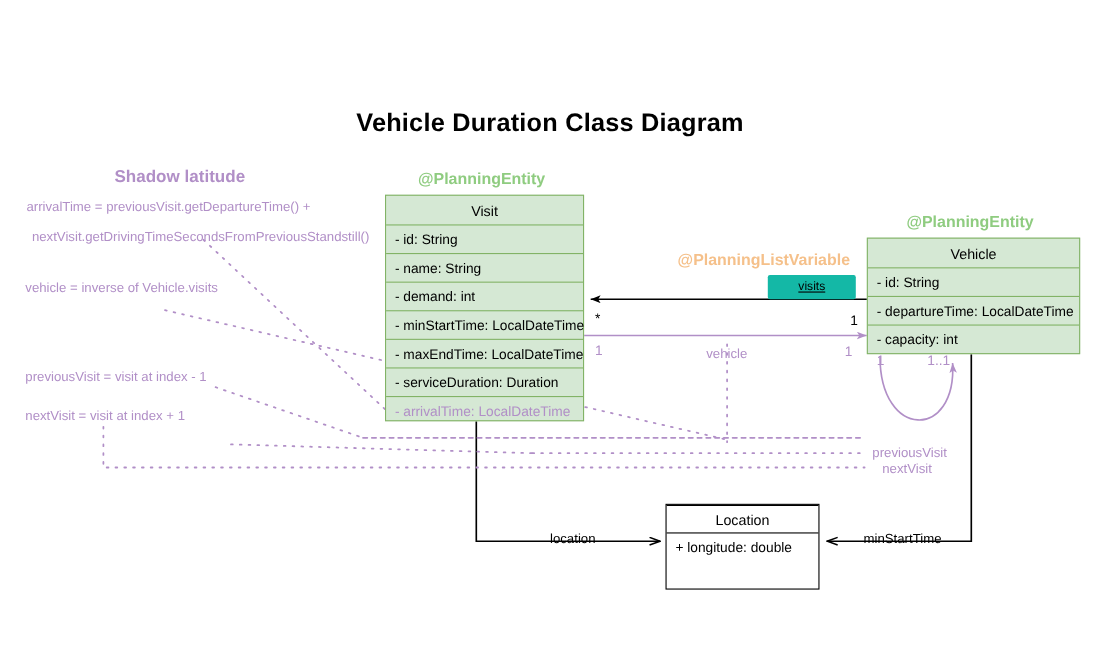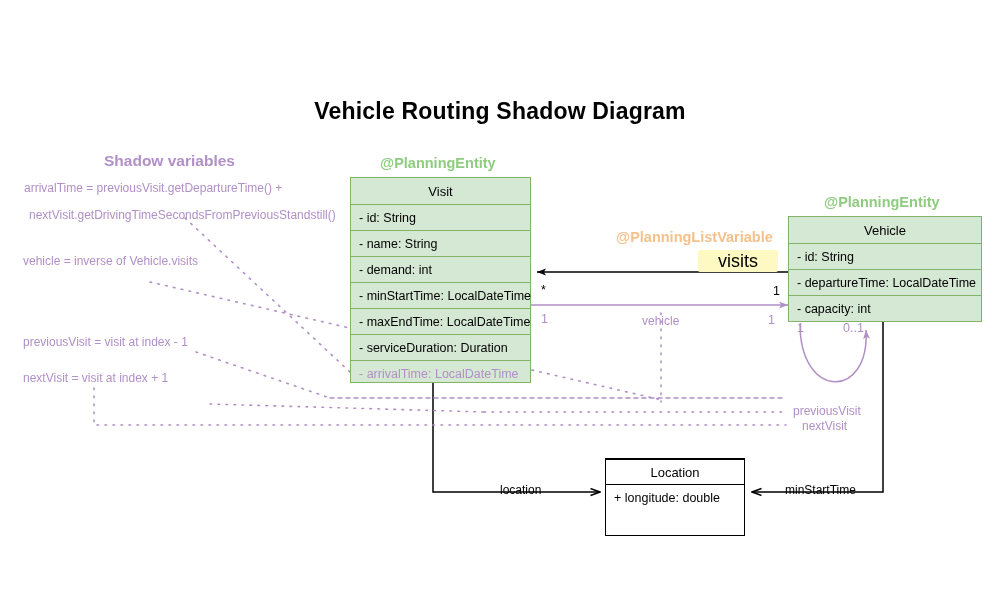--- a/index.html
+++ b/index.html
@@ -87,27 +87,28 @@
   .elabel {
     font-size: 12px;
     white-space: nowrap;
     color: #000;
   }
   .elabel.purple { color: #b18fc7; }
   .elabel.mult   { font-size: 12.5px; }
 
   
   #visits-badge {
-    background: #fef9c3;
+    background: #14b8a6;
     border-radius: 2px;
-    font-size: 18px;
+    font-size: 11px;
     color: #000;
     display: flex;
     align-items: center;
     justify-content: center;
+    text-decoration: underline;
   }
 </style>
 </head>
 <body>
 
 <svg id="canvas" viewBox="0 0 1000 600" width="1000" height="600" xmlns="http://www.w3.org/2000/svg">
   <defs>
     <marker id="arrowBlack" markerWidth="10" markerHeight="10" refX="9" refY="3.6" orient="auto" markerUnits="userSpaceOnUse">
       <path d="M0,0 L9,3.6 L0,7.2 L2.2,3.6 z" fill="#000000"></path>
     </marker>
@@ -151,24 +152,24 @@
     <path d="M196,352 L330,398 L786,398"></path>
 
     <path d="M94,388 L94,425 L786,425"></path>
 
     <path d="M330,398 L786,398"></path>
     <path d="M484,412 L786,412"></path>
     <path d="M210,404 L484,412"></path>
   </g>
 </svg>
 
-<div class="abs" id="page-title">Vehicle Routing Shadow Diagram</div>
+<div class="abs" id="page-title">Vehicle Duration Class Diagram</div>
 
 <div class="abs" style="left:0px; top:150px; width:340px; height:240px;">
-  <div class="abs" id="shadow-heading" style="left:104px; top:2px;">Shadow variables</div>
+  <div class="abs" id="shadow-heading" style="left:104px; top:2px;">Shadow latitude</div>
 
   <div class="abs shadow-line" style="left:24px; top:31px;">arrivalTime = previousVisit.getDepartureTime() +</div>
 
   <div class="abs shadow-line" style="left:29px; top:58px;">nextVisit.getDrivingTimeSecondsFromPreviousStandstill()</div>
 
   <div class="abs shadow-line" style="left:23px; top:104px;">vehicle = inverse of Vehicle.visits</div>
 
   <div class="abs shadow-line" style="left:23px; top:185px;">previousVisit = visit at index - 1</div>
 
   <div class="abs shadow-line" style="left:23px; top:221px;">nextVisit = visit at index + 1</div>
@@ -214,17 +215,17 @@
 <div class="abs elabel purple mult" style="left:541px; top:312px;">1</div>
 
 <div class="abs elabel purple mult" style="left:768px; top:313px;">1</div>
 
 <div class="abs elabel" style="left:500px; top:483px;">location</div>
 
 <div class="abs elabel" style="left:785px; top:483px;">minStartTime</div>
 
 <div class="abs elabel purple mult" style="left:797px; top:321px;">1</div>
 
-<div class="abs elabel purple mult" style="left:843px; top:321px;">0..1</div>
+<div class="abs elabel purple mult" style="left:843px; top:321px;">1..1</div>
 
 <div class="abs elabel purple" style="left:793px; top:404px;">previousVisit</div>
 
 <div class="abs elabel purple" style="left:802px; top:419px;">nextVisit</div>
 
 </body></html>

